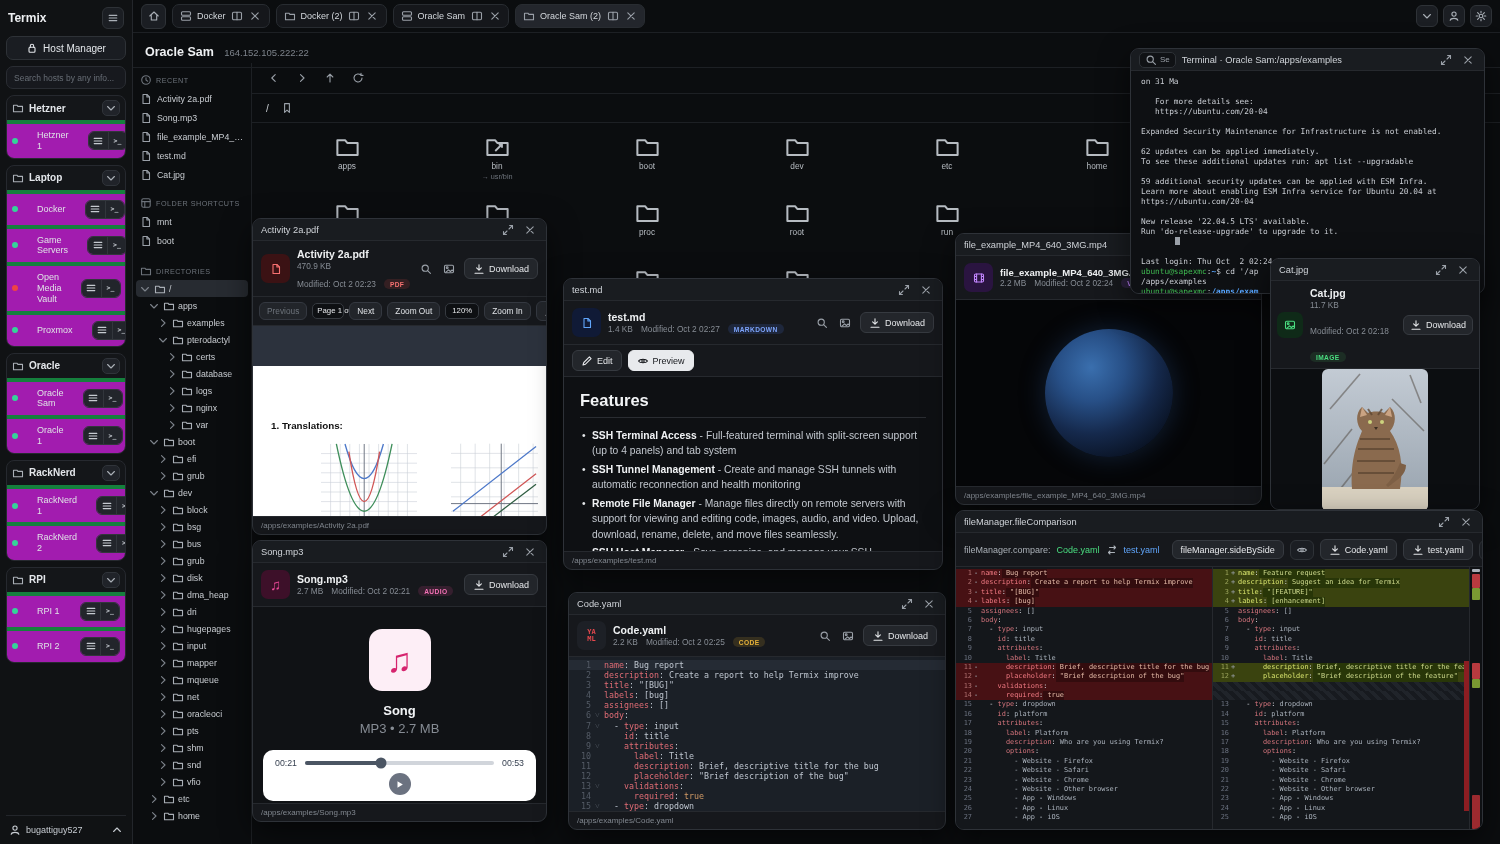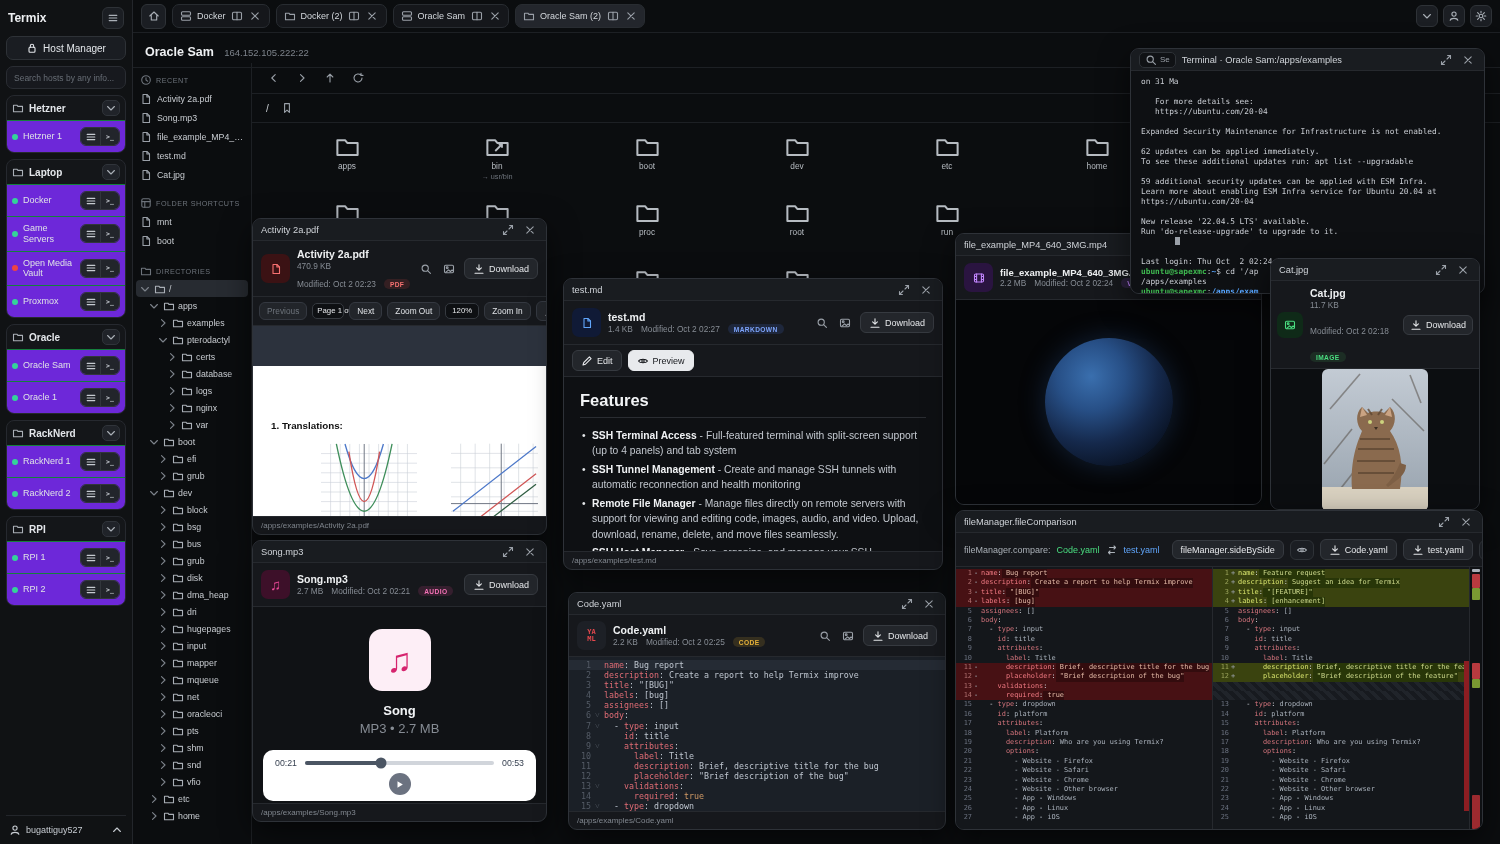--- a/index.html
+++ b/index.html
@@ -9,21 +9,21 @@
 
 #sidebar{position:fixed;left:0;top:0;width:133px;height:844px;background:#101214;border-right:1px solid #23262b;display:flex;flex-direction:column;padding:6px;gap:6px;z-index:2}
 .sb-head{display:flex;align-items:center;justify-content:space-between;padding:1px 2px}
 .sb-title{font-size:12px;font-weight:bold;color:#eceef1}
 .hm-btn{height:24px;border-radius:7px;background:#1a1d22;border:1px solid #2e3237;display:flex;align-items:center;justify-content:center;gap:5px;font-size:10px;color:#e3e6ea}
 .sb-search{height:23px;border-radius:7px;background:#17191e;border:1px solid #2a2d33;color:#c6cbd1;font-size:8.5px;padding:0 7px;width:100%;outline:none}
 .sb-search::placeholder{color:#676d75}
 .group{background:#141619;border:1px solid #26292f;border-radius:8px;overflow:hidden;flex:none}
 .group-head{display:flex;align-items:center;gap:5px;padding:4px 5px;font-size:10px;color:#e3e6ea;font-weight:600}
 .chev-btn{margin-left:auto;width:18px;height:16px;border-radius:5px;background:#202329;border:1px solid #30343a;color:#aab0b7;display:flex;align-items:center;justify-content:center}
-.host{display:flex;align-items:center;gap:5px;padding:6px 5px;border-top:1px solid #15803d;background:#6d28d9}
+.host{display:flex;align-items:center;gap:19px;padding:6px 5px;border-top:4px solid #15803d;background:#a21caf}
 .dot{width:6px;height:6px;border-radius:50%;flex:none}
 .host-name{font-size:9px;color:#dfe2e6;flex:1;line-height:1.2}
 .host-actions{display:flex;border:1px solid #32363c;border-radius:6px;overflow:hidden;flex:none}
 .act{width:19px;height:17px;display:flex;align-items:center;justify-content:center;background:#22252b;color:#c6cbd1}
 .act+.act{border-left:1px solid #32363c}
 .sb-foot{margin-top:auto;border-top:1px solid #23262b;display:flex;align-items:center;gap:5px;padding:8px 3px 2px;color:#c6cbd1;font-size:9px}
 
 #main{position:fixed;left:133px;top:0;width:1367px;height:844px;background:#0b0d0f}
 #tabbar{height:33px;display:flex;align-items:center;gap:6px;padding:0 8px;border-bottom:1px solid #1d2024}
 .tab{display:flex;align-items:center;gap:5px;height:24px;padding:0 7px;background:#15171b;border:1px solid #282c31;border-radius:7px;font-size:9px;color:#d3d7dc}
@@ -86,21 +86,21 @@
 .md-body b{color:#f0f2f4}
 
 .code-body{flex:1;overflow:hidden;background:#1b2027;font-family:"DejaVu Sans Mono",monospace;font-size:8.3px;line-height:10.1px;padding:3px 0}
 .cl{display:flex;white-space:pre}
 .cl.on{background:#252b34}
 .cl .ln{width:26px;text-align:right;color:#545b66;padding-right:4px;flex:none}
 .cl .fc{width:9px;color:#545b66;flex:none}
 .yk{color:#e06c75}.yv{color:#bfc6d0}.yb{color:#d19a66}
 
 .term-body{flex:1;background:#0e1013;padding:6px 10px;font-family:"DejaVu Sans Mono",monospace;font-size:7.8px;line-height:10px;color:#c8ccd2;white-space:pre;overflow:hidden}
-.tp-user{color:#3fb950;font-weight:bold}.tp-path{color:#58a6ff;font-weight:bold}
+.tp-user{color:#3fb950;font-weight:normal}.tp-path{color:#58a6ff;font-weight:bold}
 .cursor{display:inline-block;width:5px;height:8px;background:#9aa0a8;vertical-align:-1px;margin-left:34px}
 .term-search{display:flex;align-items:center;gap:3px;background:#101215;border:1px solid #2e3237;border-radius:5px;font-size:8px;color:#9aa0a8;padding:1px 5px;flex:none}
 
 .diff-head{display:flex;align-items:center;gap:6px;padding:6px 8px;border-bottom:1px solid #26292e;font-size:9px;color:#aab0b7;flex:none}
 .diff-body{flex:1;display:flex;overflow:hidden;background:#14171b}
 .dpane{flex:1;overflow:hidden;font-family:"DejaVu Sans Mono",monospace;font-size:6.9px;line-height:9.4px;padding-top:2px}
 .dpane.l{border-right:1px solid #26292e}
 .dr{display:flex;white-space:pre;height:9.4px}
 .dr .ln{width:18px;text-align:right;color:#6b7280;padding-right:2px;flex:none}
 .dr .mk{width:7px;flex:none;color:#9aa0a8}
@@ -1526,20 +1526,21 @@
       <div class="fmeta">
         <span>2.2 MB</span>
         <span>Modified: Oct 2 02:24</span>
         <span class="badge" style="background:rgba(168,85,247,.15);color:#c084fc">VIDEO</span>
       </div>
     </div>
   </div>
   <div style="flex:1;background:#050608;position:relative">
     <div style="position:absolute;left:50%;top:50%;transform:translate(-50%,-50%);width:128px;height:128px;border-radius:50%;background:radial-gradient(circle at 36% 30%,#3a6fae 0%,#274f86 28%,#15294c 55%,#0a1426 78%,#04080f 100%);box-shadow:0 0 26px rgba(40,80,140,.35)"></div>
   </div>
+  <div class="path-foot">/apps/examples/file_example_MP4_640_3MG.mp4</div>
 </div>
 
 <div class="win" style="left:1130px;top:48px;width:355px;height:246px;z-index:10">
   <div class="tbar">
     <span class="term-search">
         <span>
           <svg viewBox="0 0 12 12" width="12" height="12" fill="none" stroke="currentColor" stroke-width="1.1" stroke-linecap="round" stroke-linejoin="round">
             <circle cx="5.2" cy="5.2" r="3.1"></circle>
             <path d="M7.6 7.6l2.8 2.8"></path>
           </svg>

